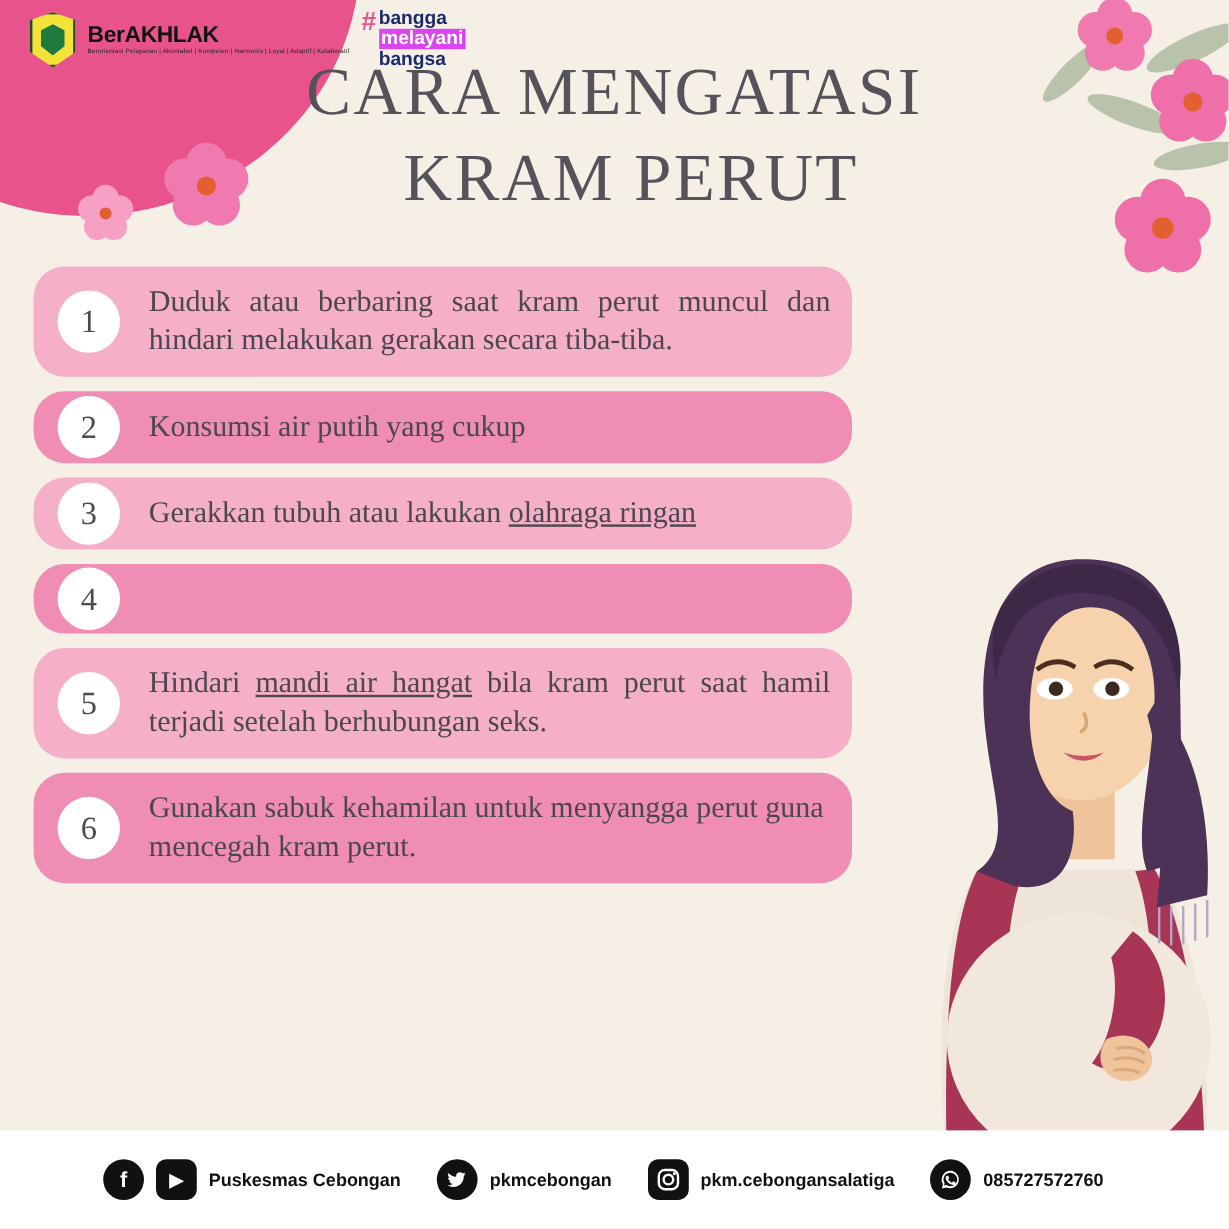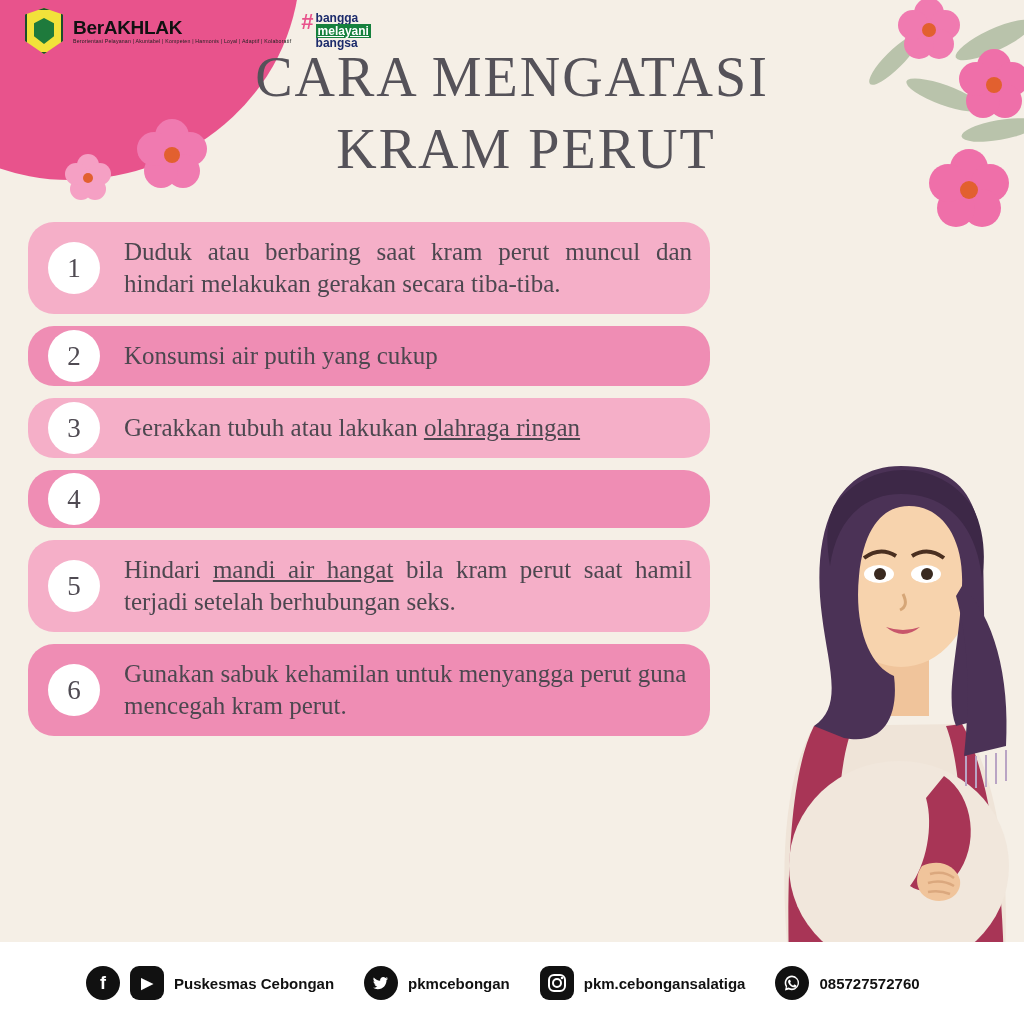--- a/index.html
+++ b/index.html
@@ -55,24 +55,24 @@
   }
   .bangga {
     display: flex; align-items: flex-start; gap: 2px;
   }
   .bangga .hash {
     font-family: "Liberation Sans", sans-serif;
     color: #e8538c; font-weight: 700; font-size: 22px; line-height: .9;
   }
   .bangga .words {
     font-family: "Liberation Sans", sans-serif;
-    font-weight: 700; font-size: 12px; line-height: 1.05;
+    font-weight: 700; font-size: 16px; line-height: 1.05;
   }
   .bangga .w1 { color: #1b2a6b; }
-  .bangga .w2 { background: #15803d; color: #fff; padding: 0 2px; text-decoration: underline; }
+  .bangga .w2 { background: #d946ef; color: #fff; padding: 0 2px; }
   .bangga .w3 { color: #1b2a6b; }
 
   
   .title {
     position: absolute; top: 42px; left: 0; width: 100%;
     text-align: center; z-index: 4;
     color: #555259;
     font-size: 56px; letter-spacing: 2px; line-height: 1.28;
   }
   .title .l2 { display: block; padding-left: 28px; }

